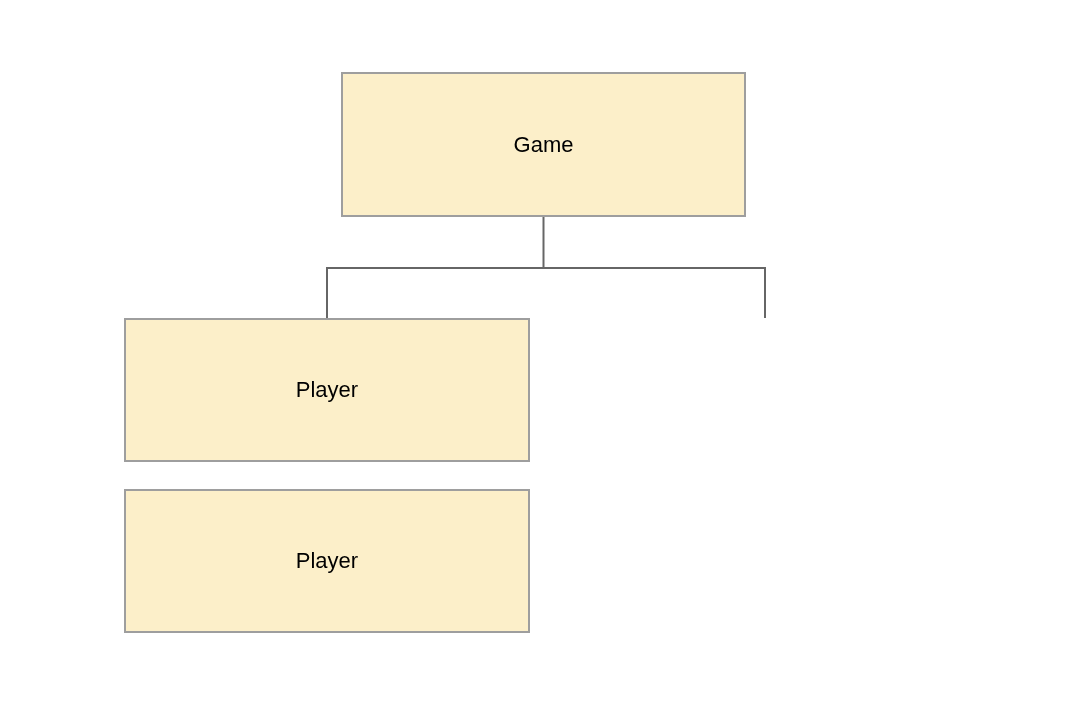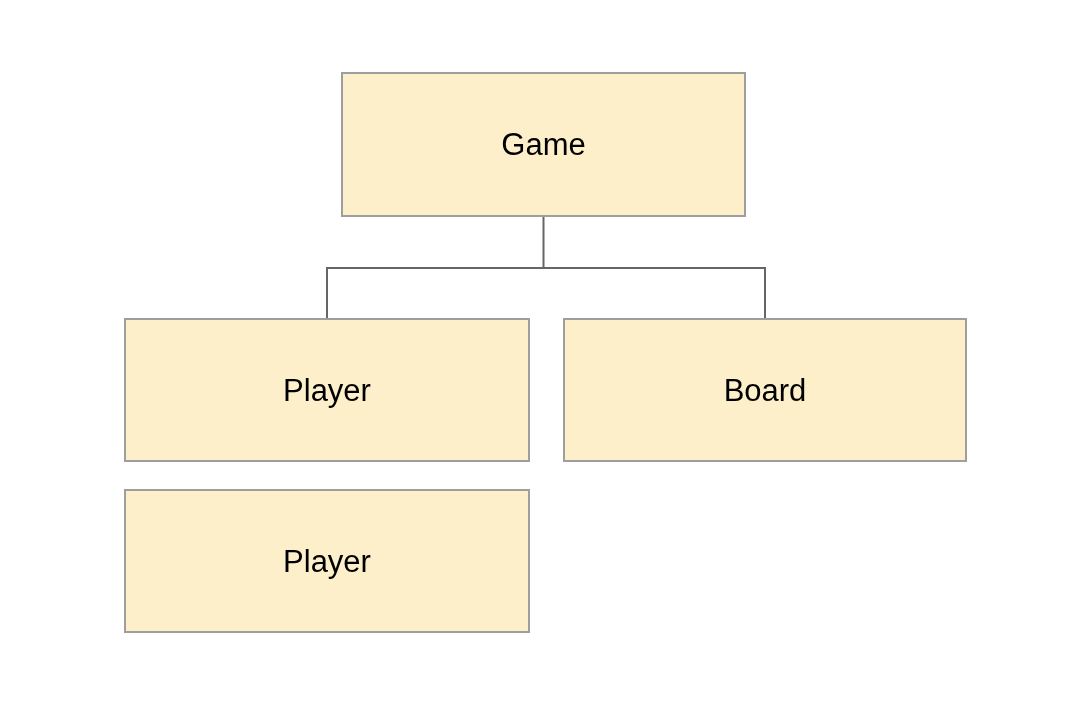--- a/index.html
+++ b/index.html
@@ -38,21 +38,21 @@
   .node {
     position: absolute;
     box-sizing: border-box;
     background: var(--node-fill);
     border: 2px solid var(--node-border);
     display: flex;
     align-items: center;
     justify-content: center;
   }
   .node-label {
-    font-size: 31px;
+    font-size: 22px;
     color: var(--label-color);
     line-height: 1;
     white-space: nowrap;
   }
   .node-game    { left: 341px; top: 72px;  width: 405px; height: 145px; }
   .node-player1 { left: 124px; top: 318px; width: 406px; height: 144px; }
   .node-board   { left: 563px; top: 318px; width: 404px; height: 144px; }
   .node-player2 { left: 124px; top: 489px; width: 406px; height: 144px; }
 </style>
 </head>
@@ -72,21 +72,18 @@
   </svg>
 
   <div class="node node-game">
     <span class="node-label">Game</span>
   </div>
 
   <div class="node node-player1">
     <span class="node-label">Player</span>
   </div>
 
-  <div class="node node-board">
-    <span class="node-label">Board</span>
-  </div>
 
   <div class="node node-player2">
     <span class="node-label">Player</span>
   </div>
 
 </div>
 
 </body></html>

